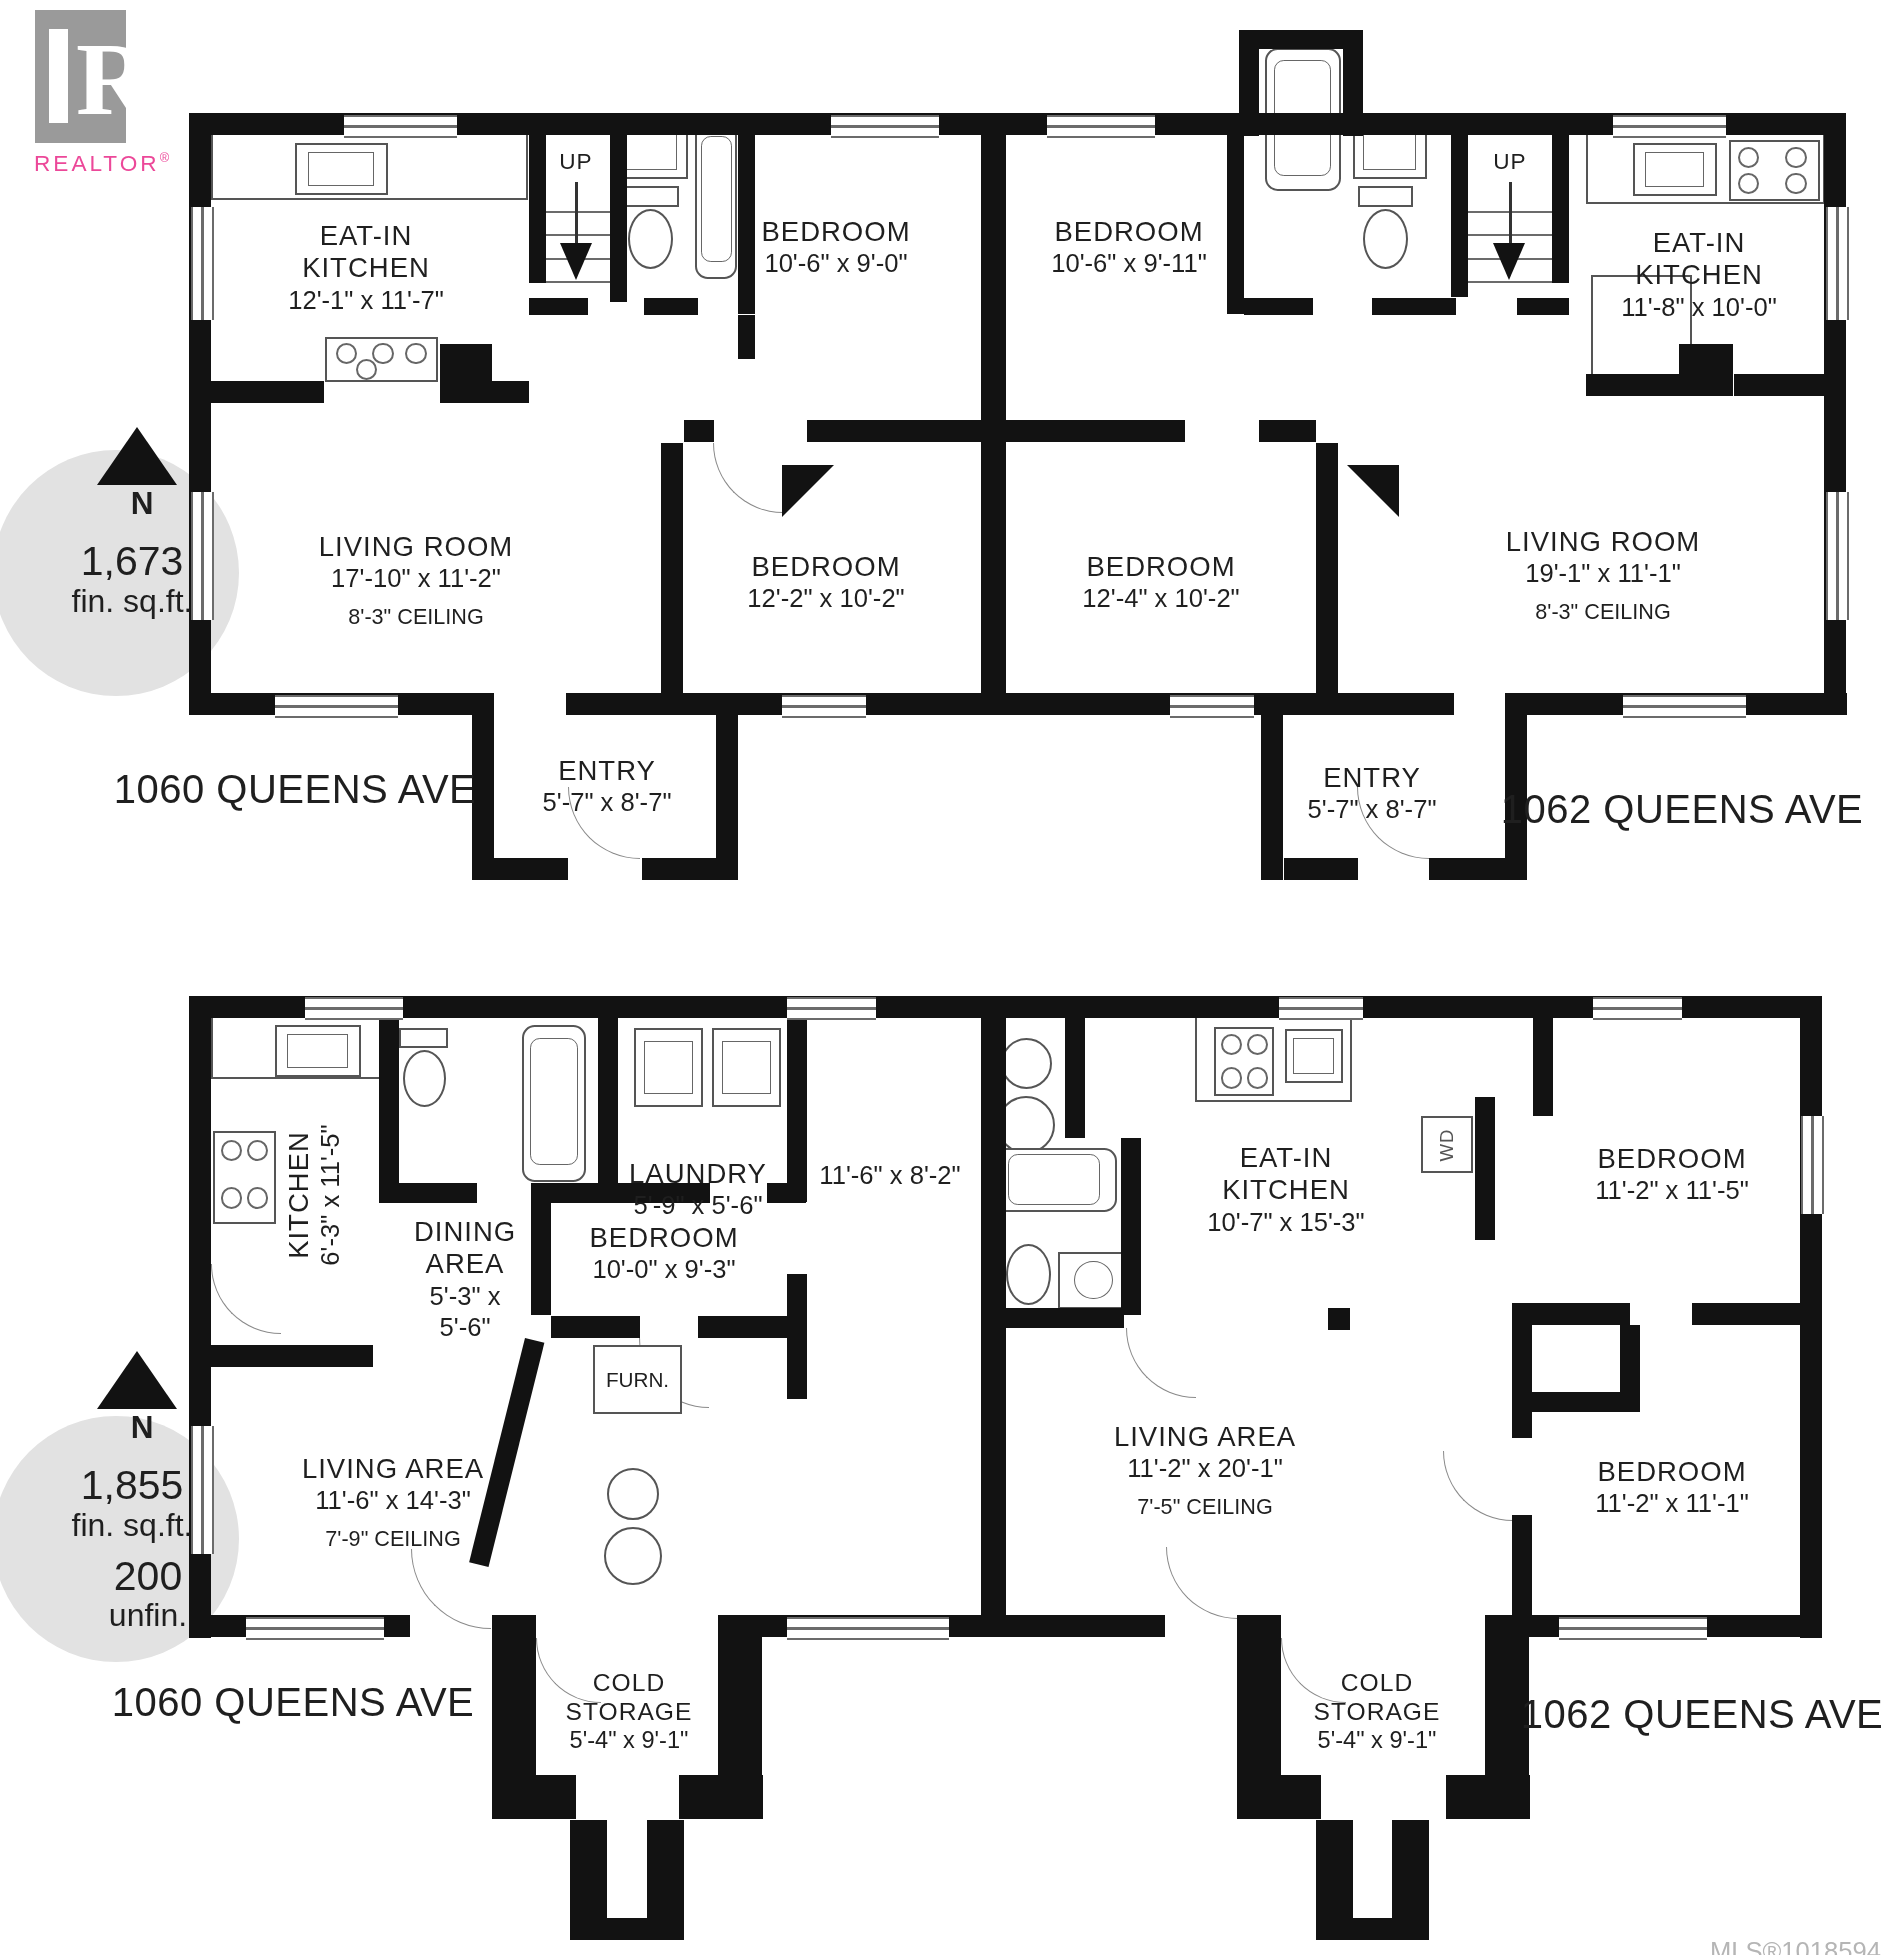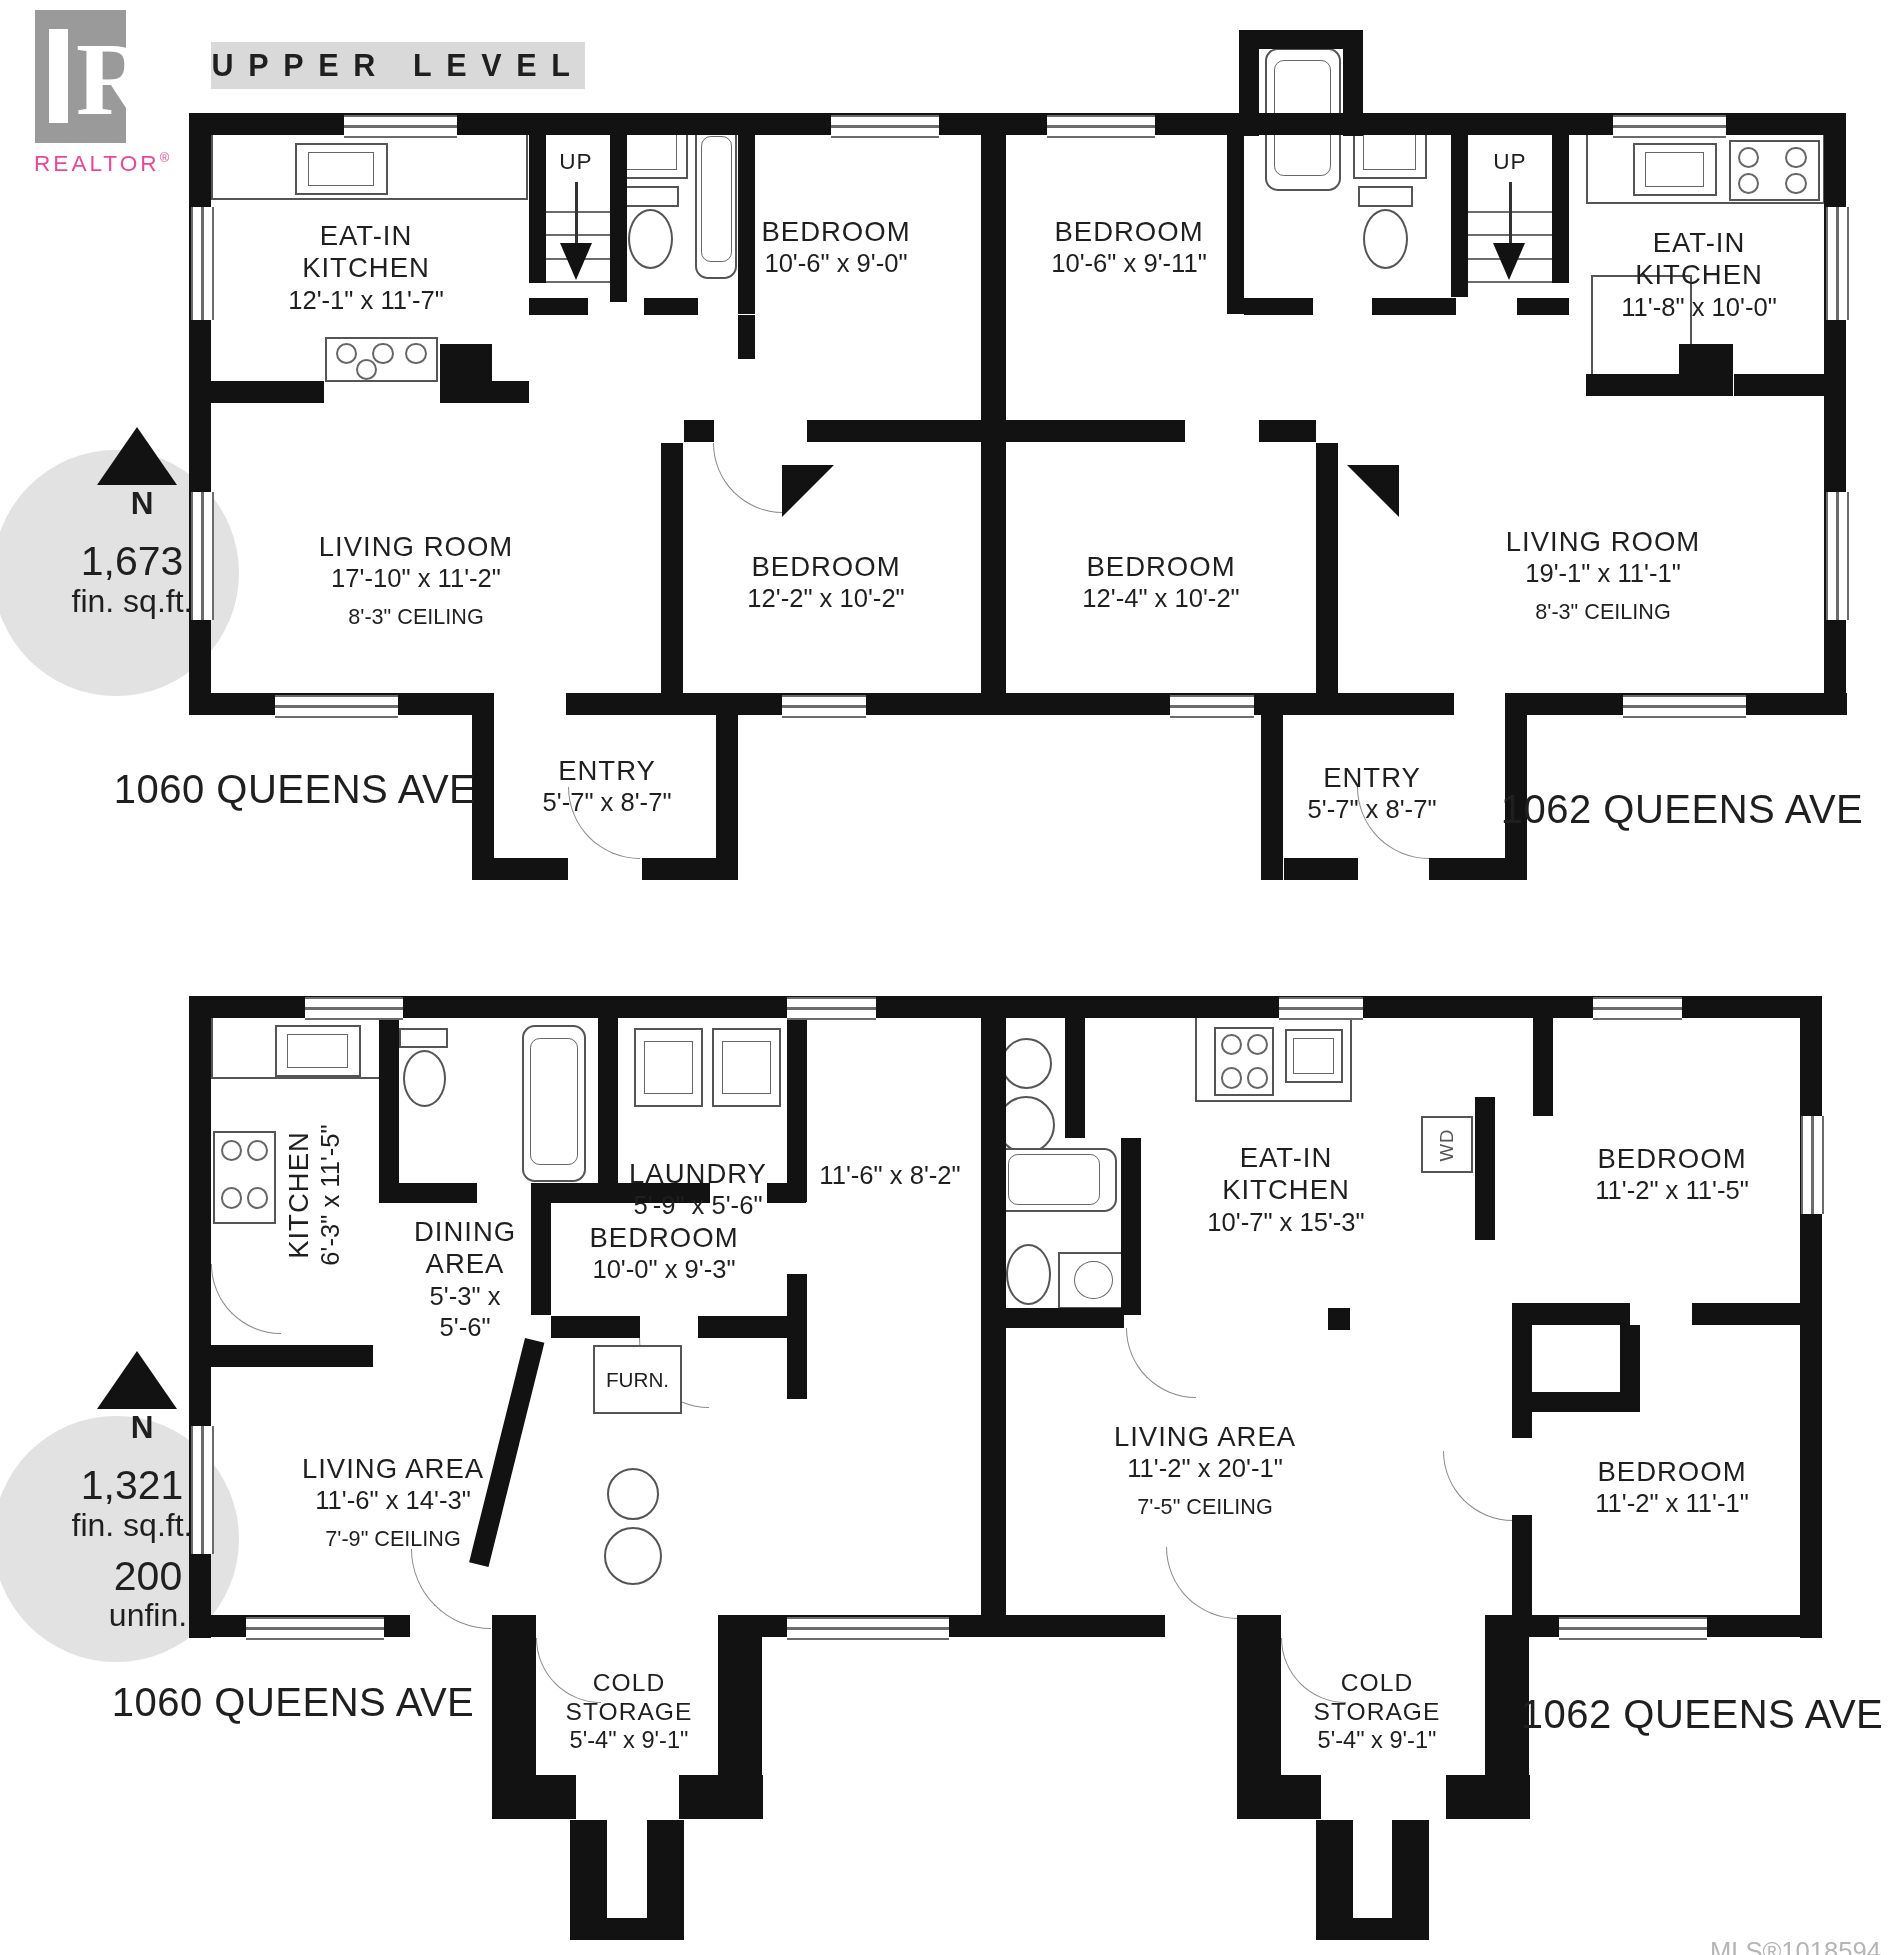--- a/index.html
+++ b/index.html
@@ -53,23 +53,20 @@
 <body>
 
 <div id="plan">
 
   <div class="logo-square">
     <span class="logo-bar"></span>
     <span class="logo-r">R</span>
   </div>
   <div class="logo-text"><span>REALTOR</span><span class="reg">®</span></div>
 
-  <div class="banner" style="left:211px;top:42px;width:374px;height:47px;">
-    <span>UPPER LEVEL</span>
-  </div>
 
   <div class="ncircle" style="left:-7.4px;top:450px;"></div>
   <div class="uparrowN" style="left:97px;top:427px;"></div>
   <div class="nletter" style="left:142px;top:503px;">N</div>
   <div class="areaval" style="left:132px;top:561px;">1,673</div>
   <div class="areaunit" style="left:132px;top:601px;">fin. sq.ft.</div>
 
   <div class="w" style="left:189px;top:113px;width:1657px;height:22px;"></div>
   <div class="w" style="left:189px;top:113px;width:22px;height:602px;"></div>
   <div class="w" style="left:1824px;top:113px;width:22px;height:602px;"></div>
@@ -231,21 +228,21 @@
     <div class="rdims">5'-7" x 8'-7"</div>
   </div>
 
   <div class="addr" style="left:295px;top:789px;">1060 QUEENS AVE</div>
   <div class="addr" style="left:1682px;top:809px;">1062 QUEENS AVE</div>
 
 
   <div class="ncircle" style="left:-7.4px;top:1416px;"></div>
   <div class="uparrowN" style="left:97px;top:1351px;"></div>
   <div class="nletter" style="left:142px;top:1427px;">N</div>
-  <div class="areaval" style="left:132px;top:1485px;">1,321</div>
+  <div class="areaval" style="left:132px;top:1485px;">1,855</div>
   <div class="areaunit" style="left:132px;top:1525px;">fin. sq.ft.</div>
   <div class="areaval" style="left:148px;top:1576px;">200</div>
   <div class="areaunit" style="left:148px;top:1615px;">unfin.</div>
 
   <div class="w" style="left:189px;top:996px;width:1633px;height:22px;"></div>
   <div class="w" style="left:189px;top:996px;width:22px;height:642px;"></div>
   <div class="w" style="left:1800px;top:996px;width:22px;height:642px;"></div>
   <div class="w" style="left:189px;top:1615px;width:221px;height:22px;"></div>
   <div class="w" style="left:762px;top:1615px;width:403px;height:22px;"></div>
   <div class="w" style="left:1529px;top:1615px;width:293px;height:22px;"></div>

